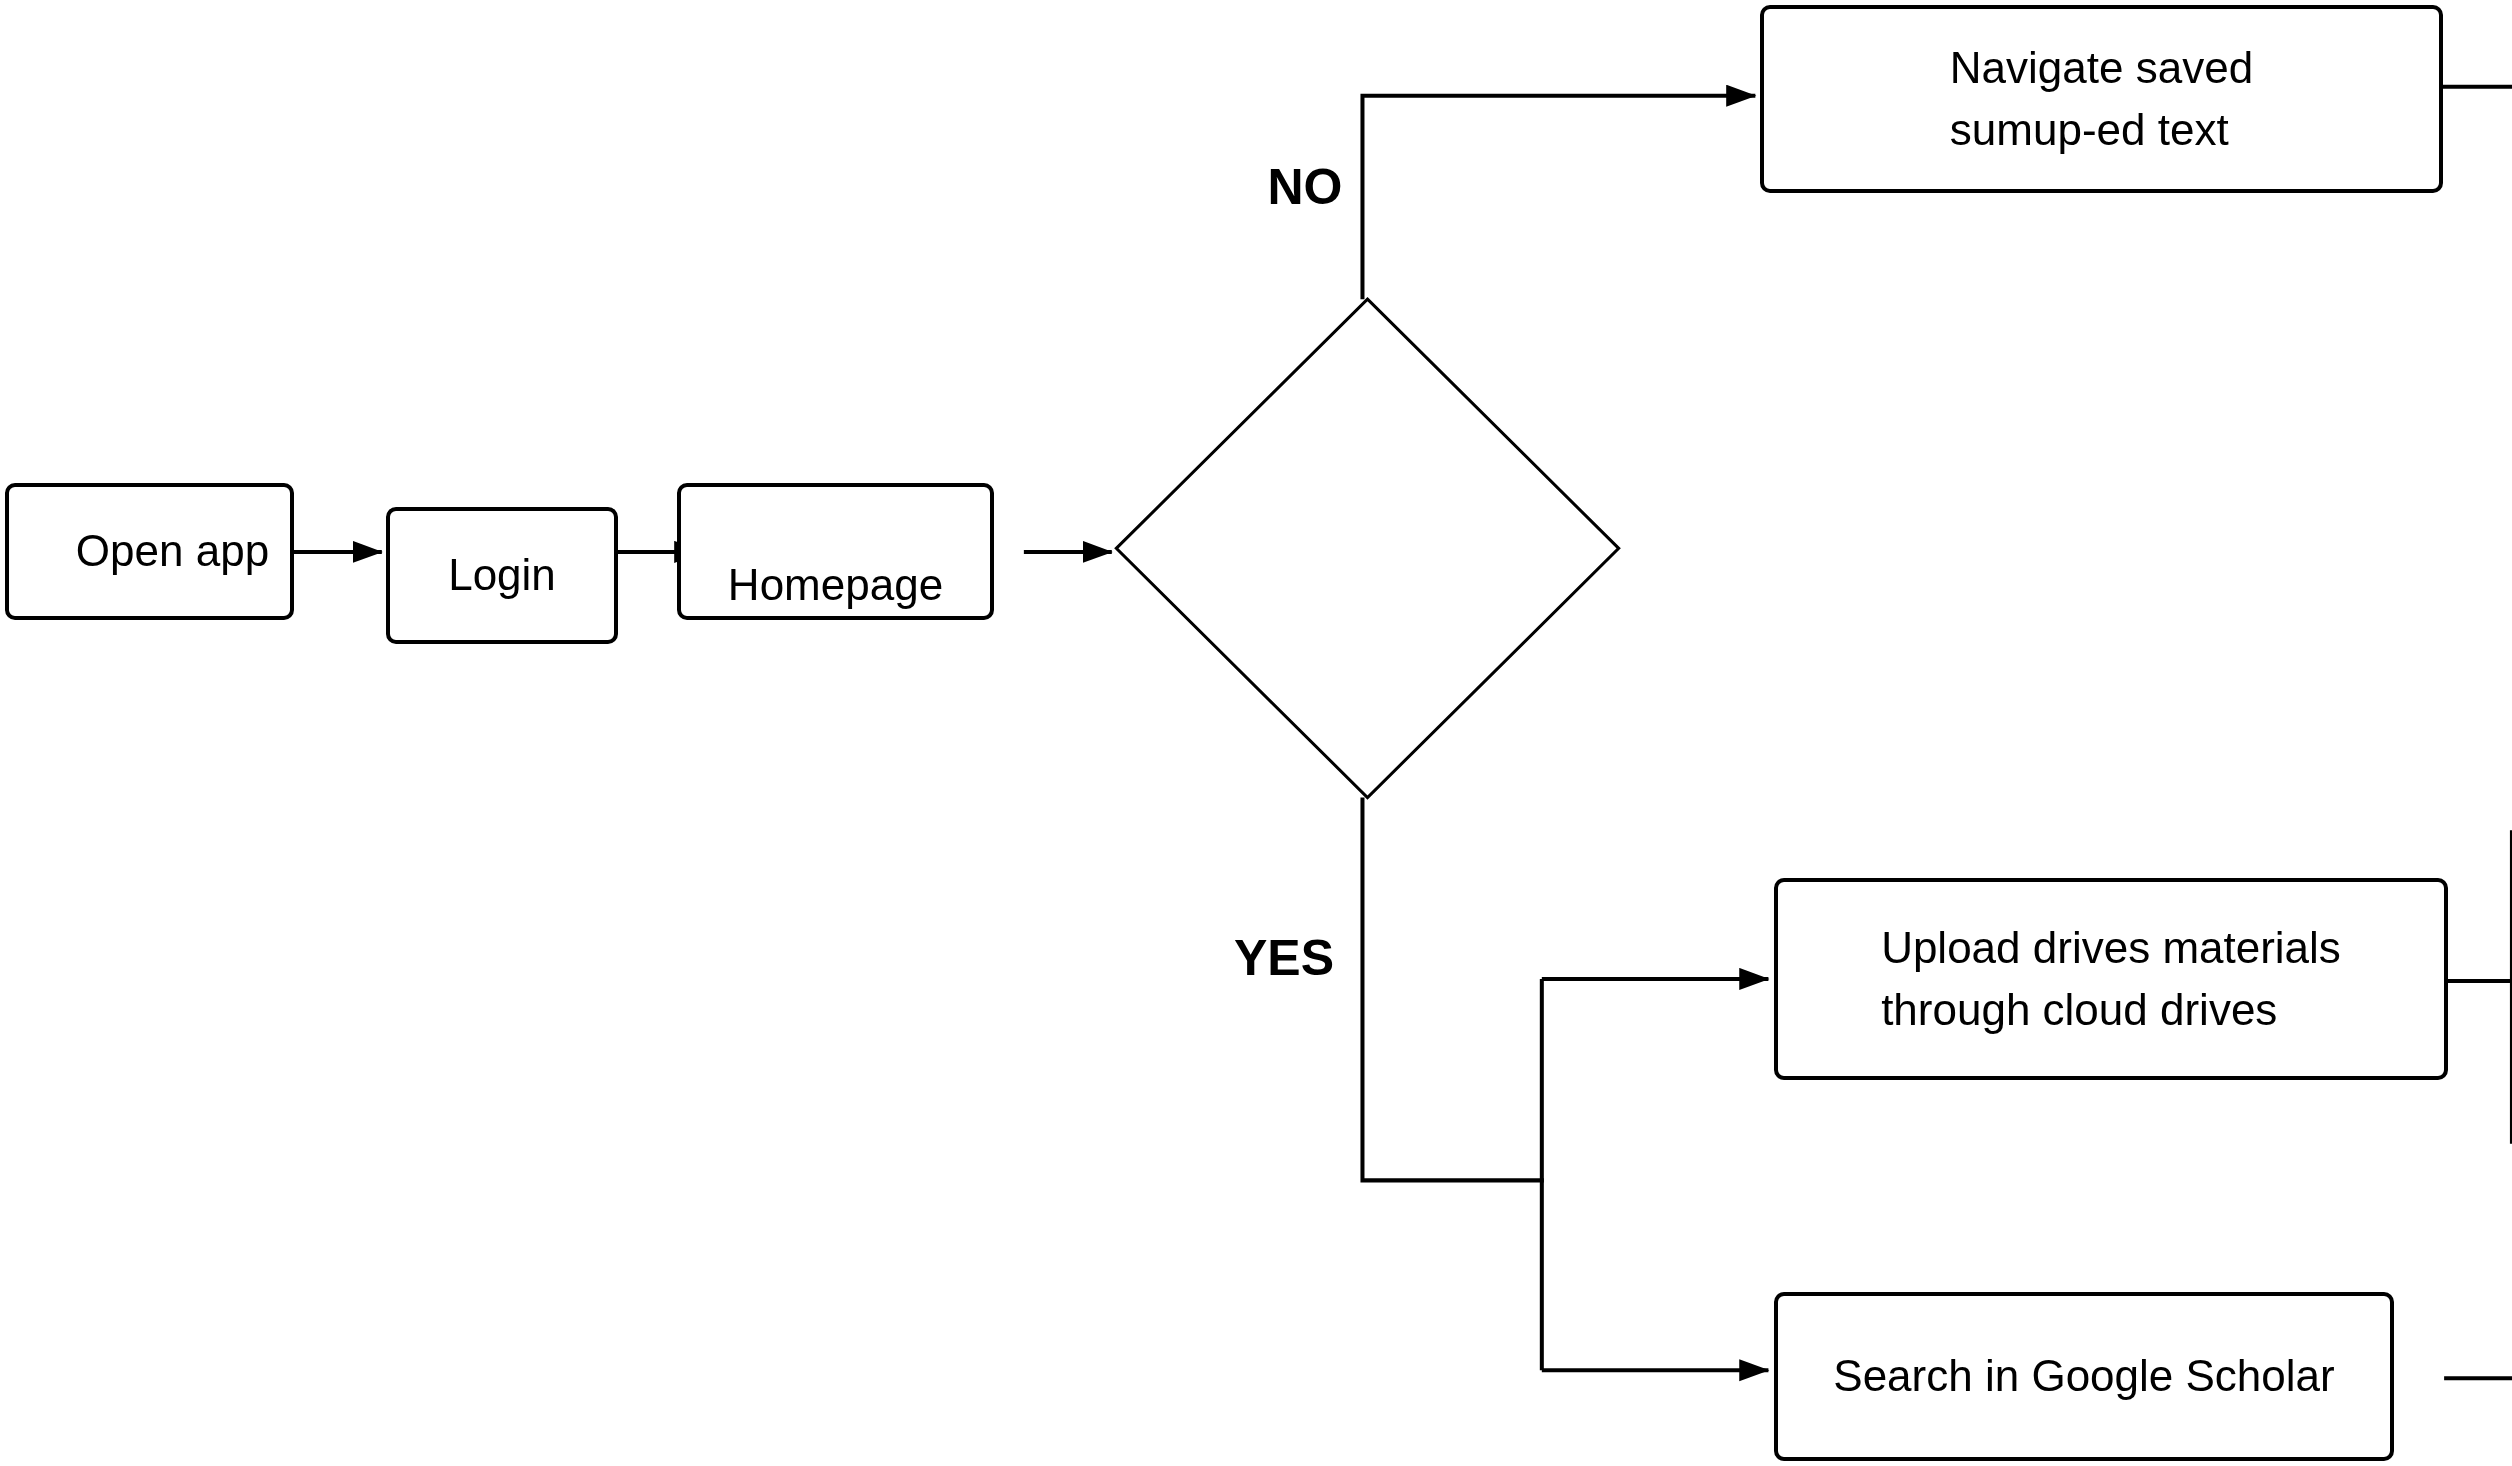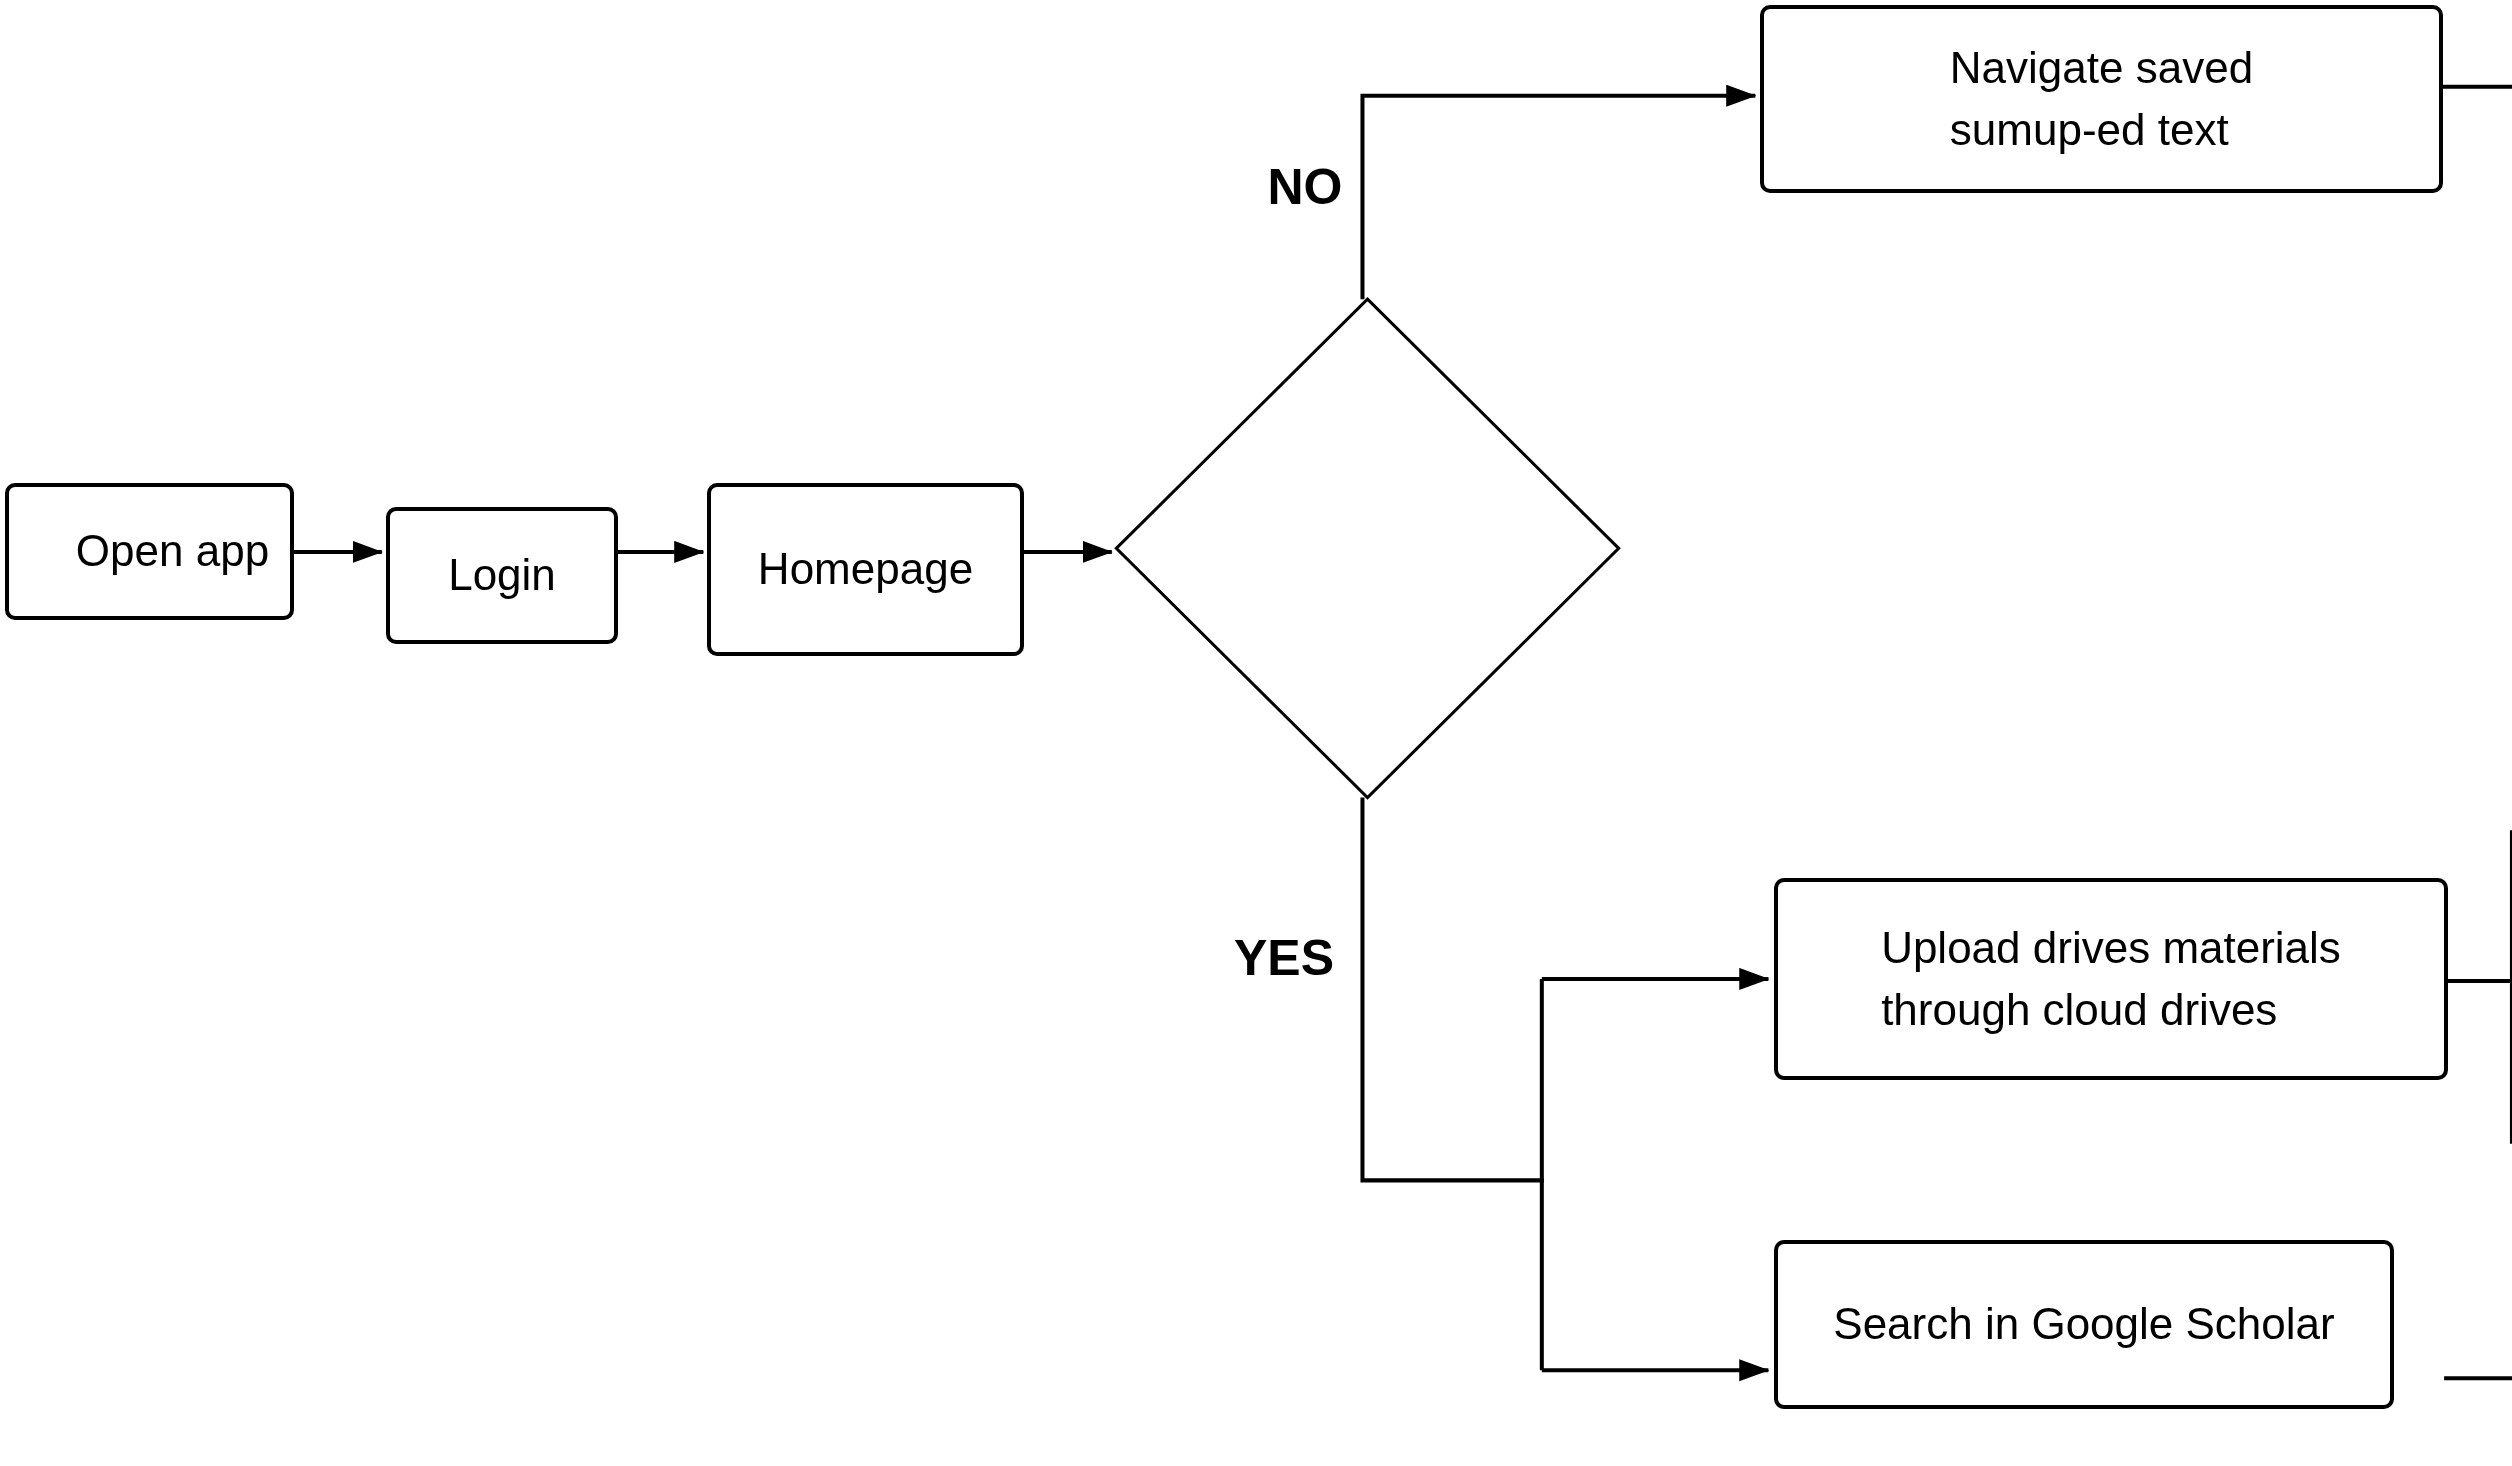--- a/index.html
+++ b/index.html
@@ -65,35 +65,35 @@
   </svg>
 
   <div class="node" style="left:5px;top:483px;width:289px;height:137px;padding-left:46px;">
     <span class="txt">Open app</span>
   </div>
 
   <div class="node" style="left:386px;top:483px;width:232px;height:137px;margin-top:24px;">
     <span class="txt">Login</span>
   </div>
 
-  <div class="node" style="left:707px;top:483px;width:317px;height:173px;">
+  <div class="node" style="left:677px;top:483px;width:317px;height:137px;align-items:flex-end;">
     <span class="txt">Homepage</span>
   </div>
 
   <div class="node align-left" style="left:1760px;top:5px;width:683px;height:188px;">
     <span class="txt">Navigate saved
 sumup-ed text</span>
   </div>
 
   <div class="node align-left" style="left:1774px;top:878px;width:674px;height:202px;">
     <span class="txt">Upload drives materials
 through cloud drives</span>
   </div>
 
-  <div class="node" style="left:1774px;top:1240px;width:620px;height:169px;">
+  <div class="node" style="left:1774px;top:1292px;width:620px;height:169px;">
     <span class="txt">Search in Google Scholar</span>
   </div>
 
 
   <div class="edge-label" style="left:1305px;top:187px;">NO</div>
 
   <div class="edge-label" style="left:1284px;top:958px;">YES</div>
 
 </div>
 

